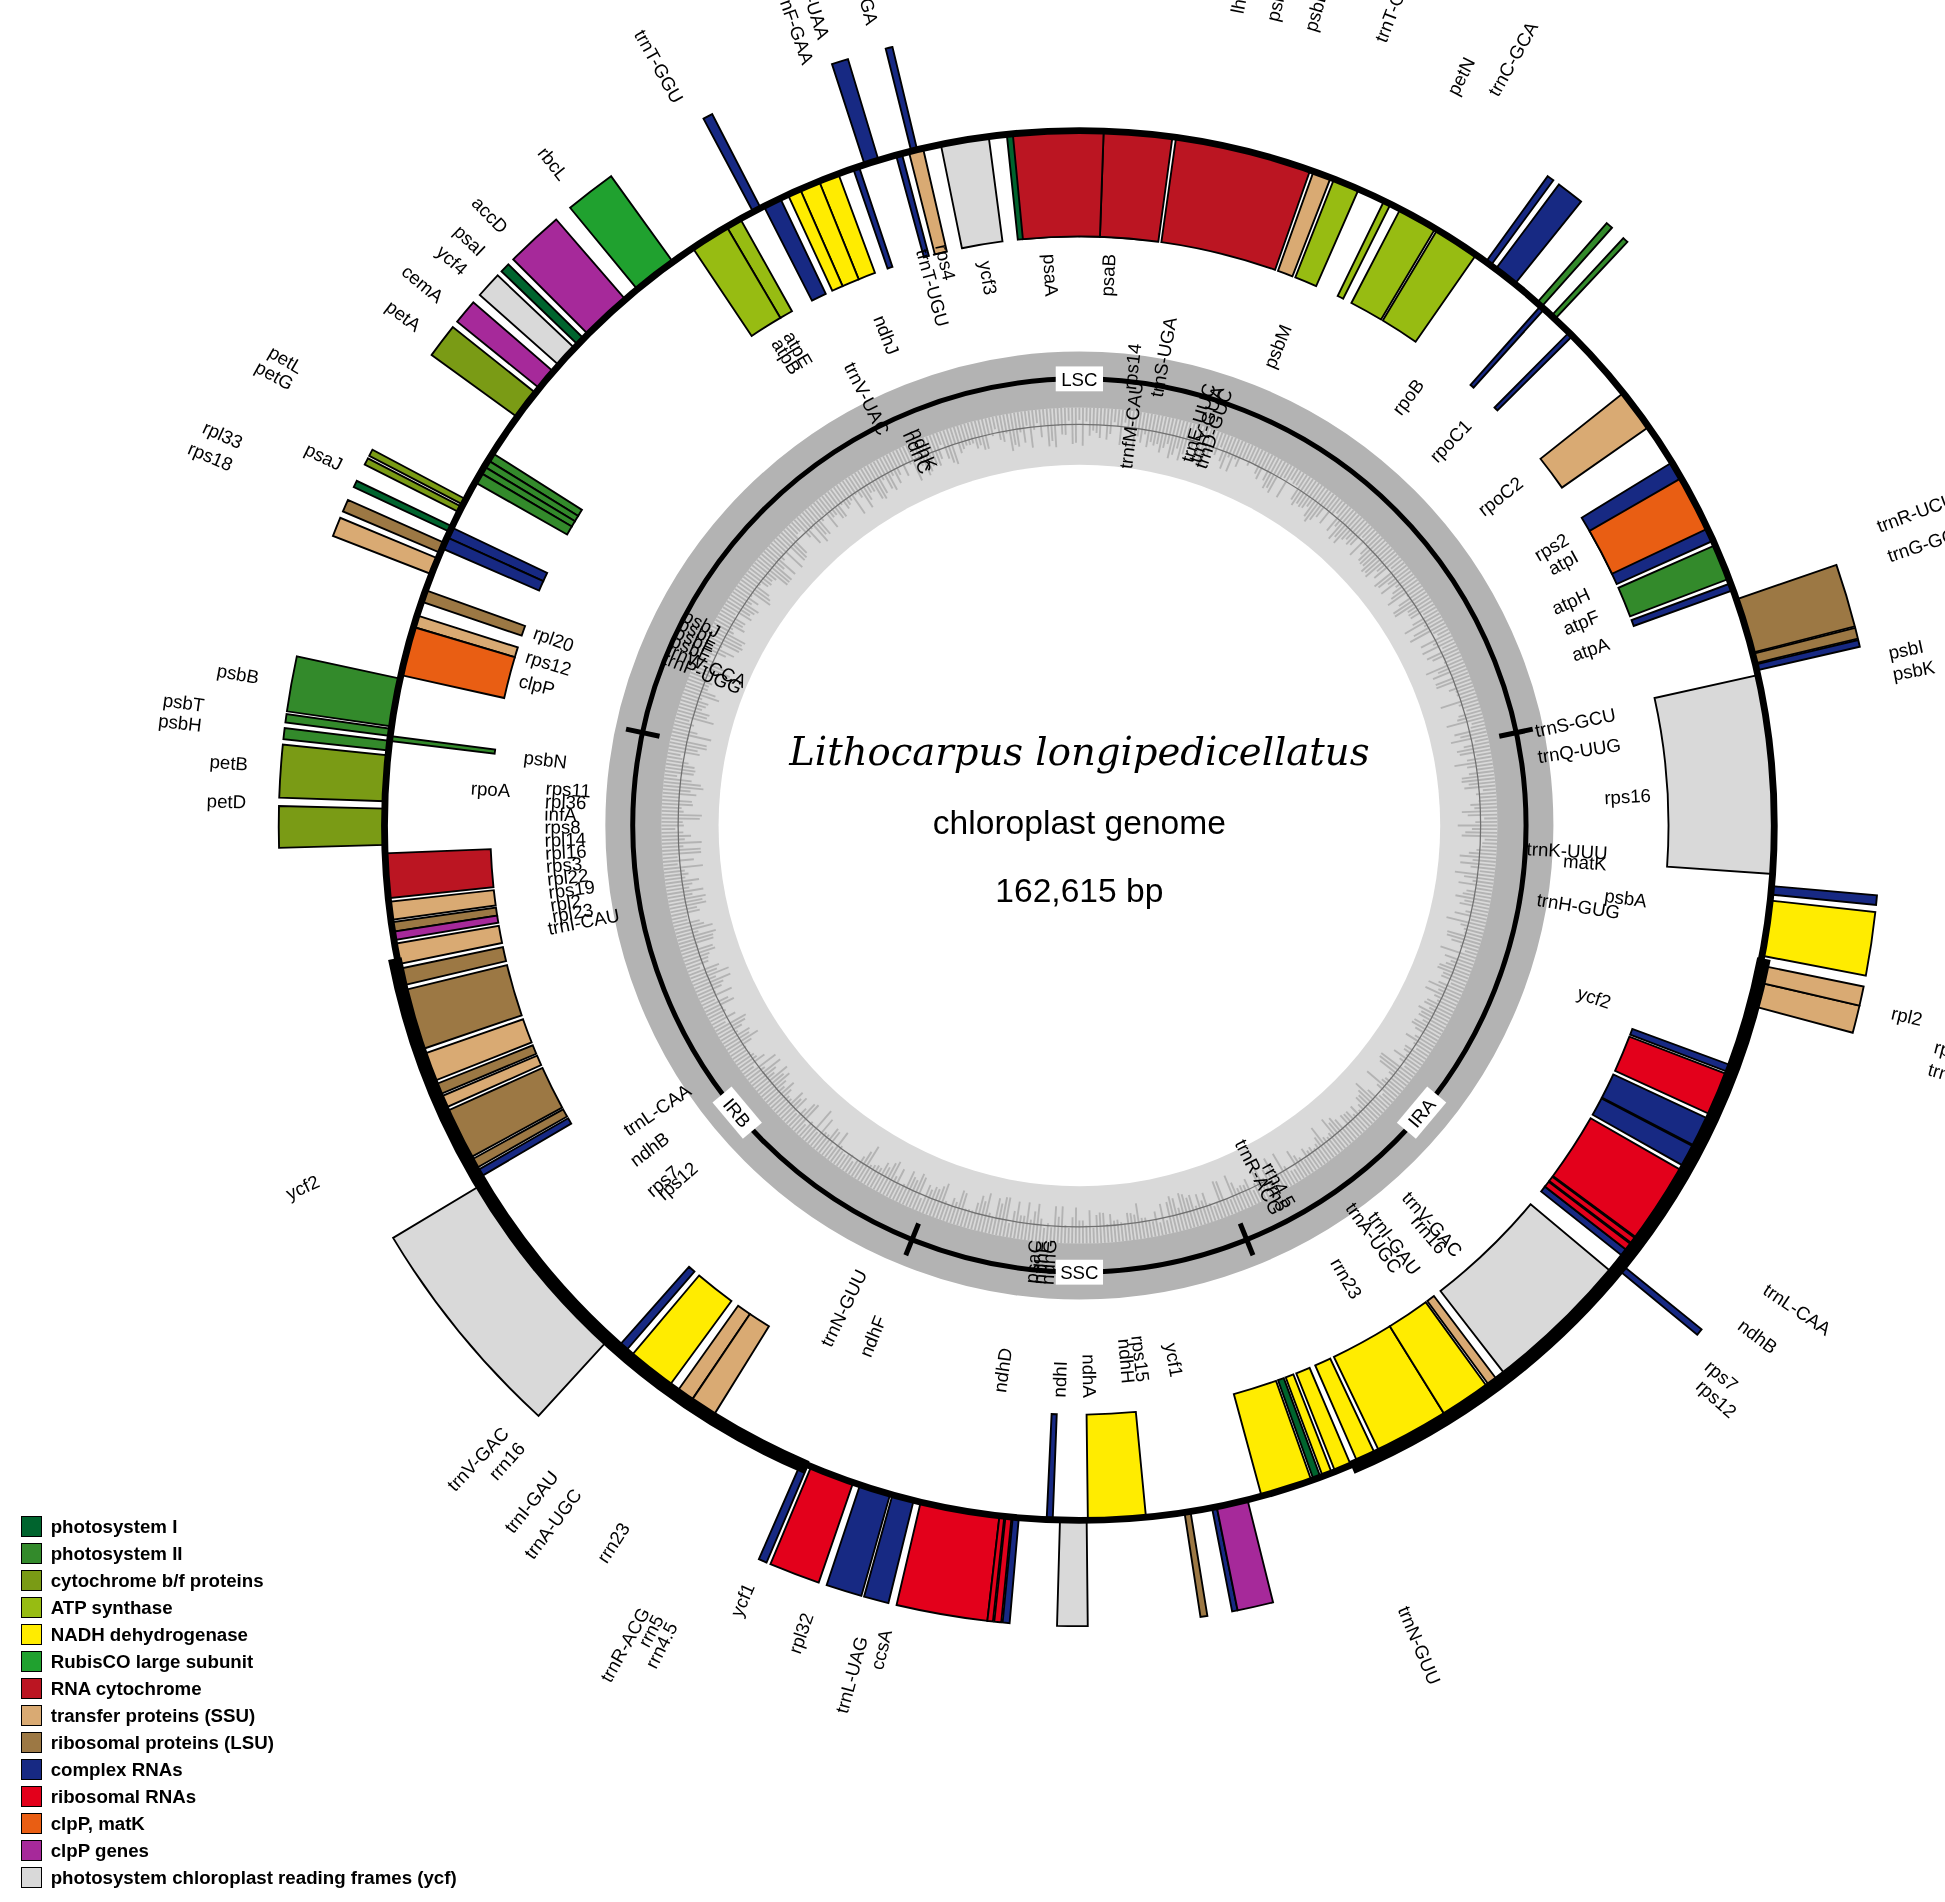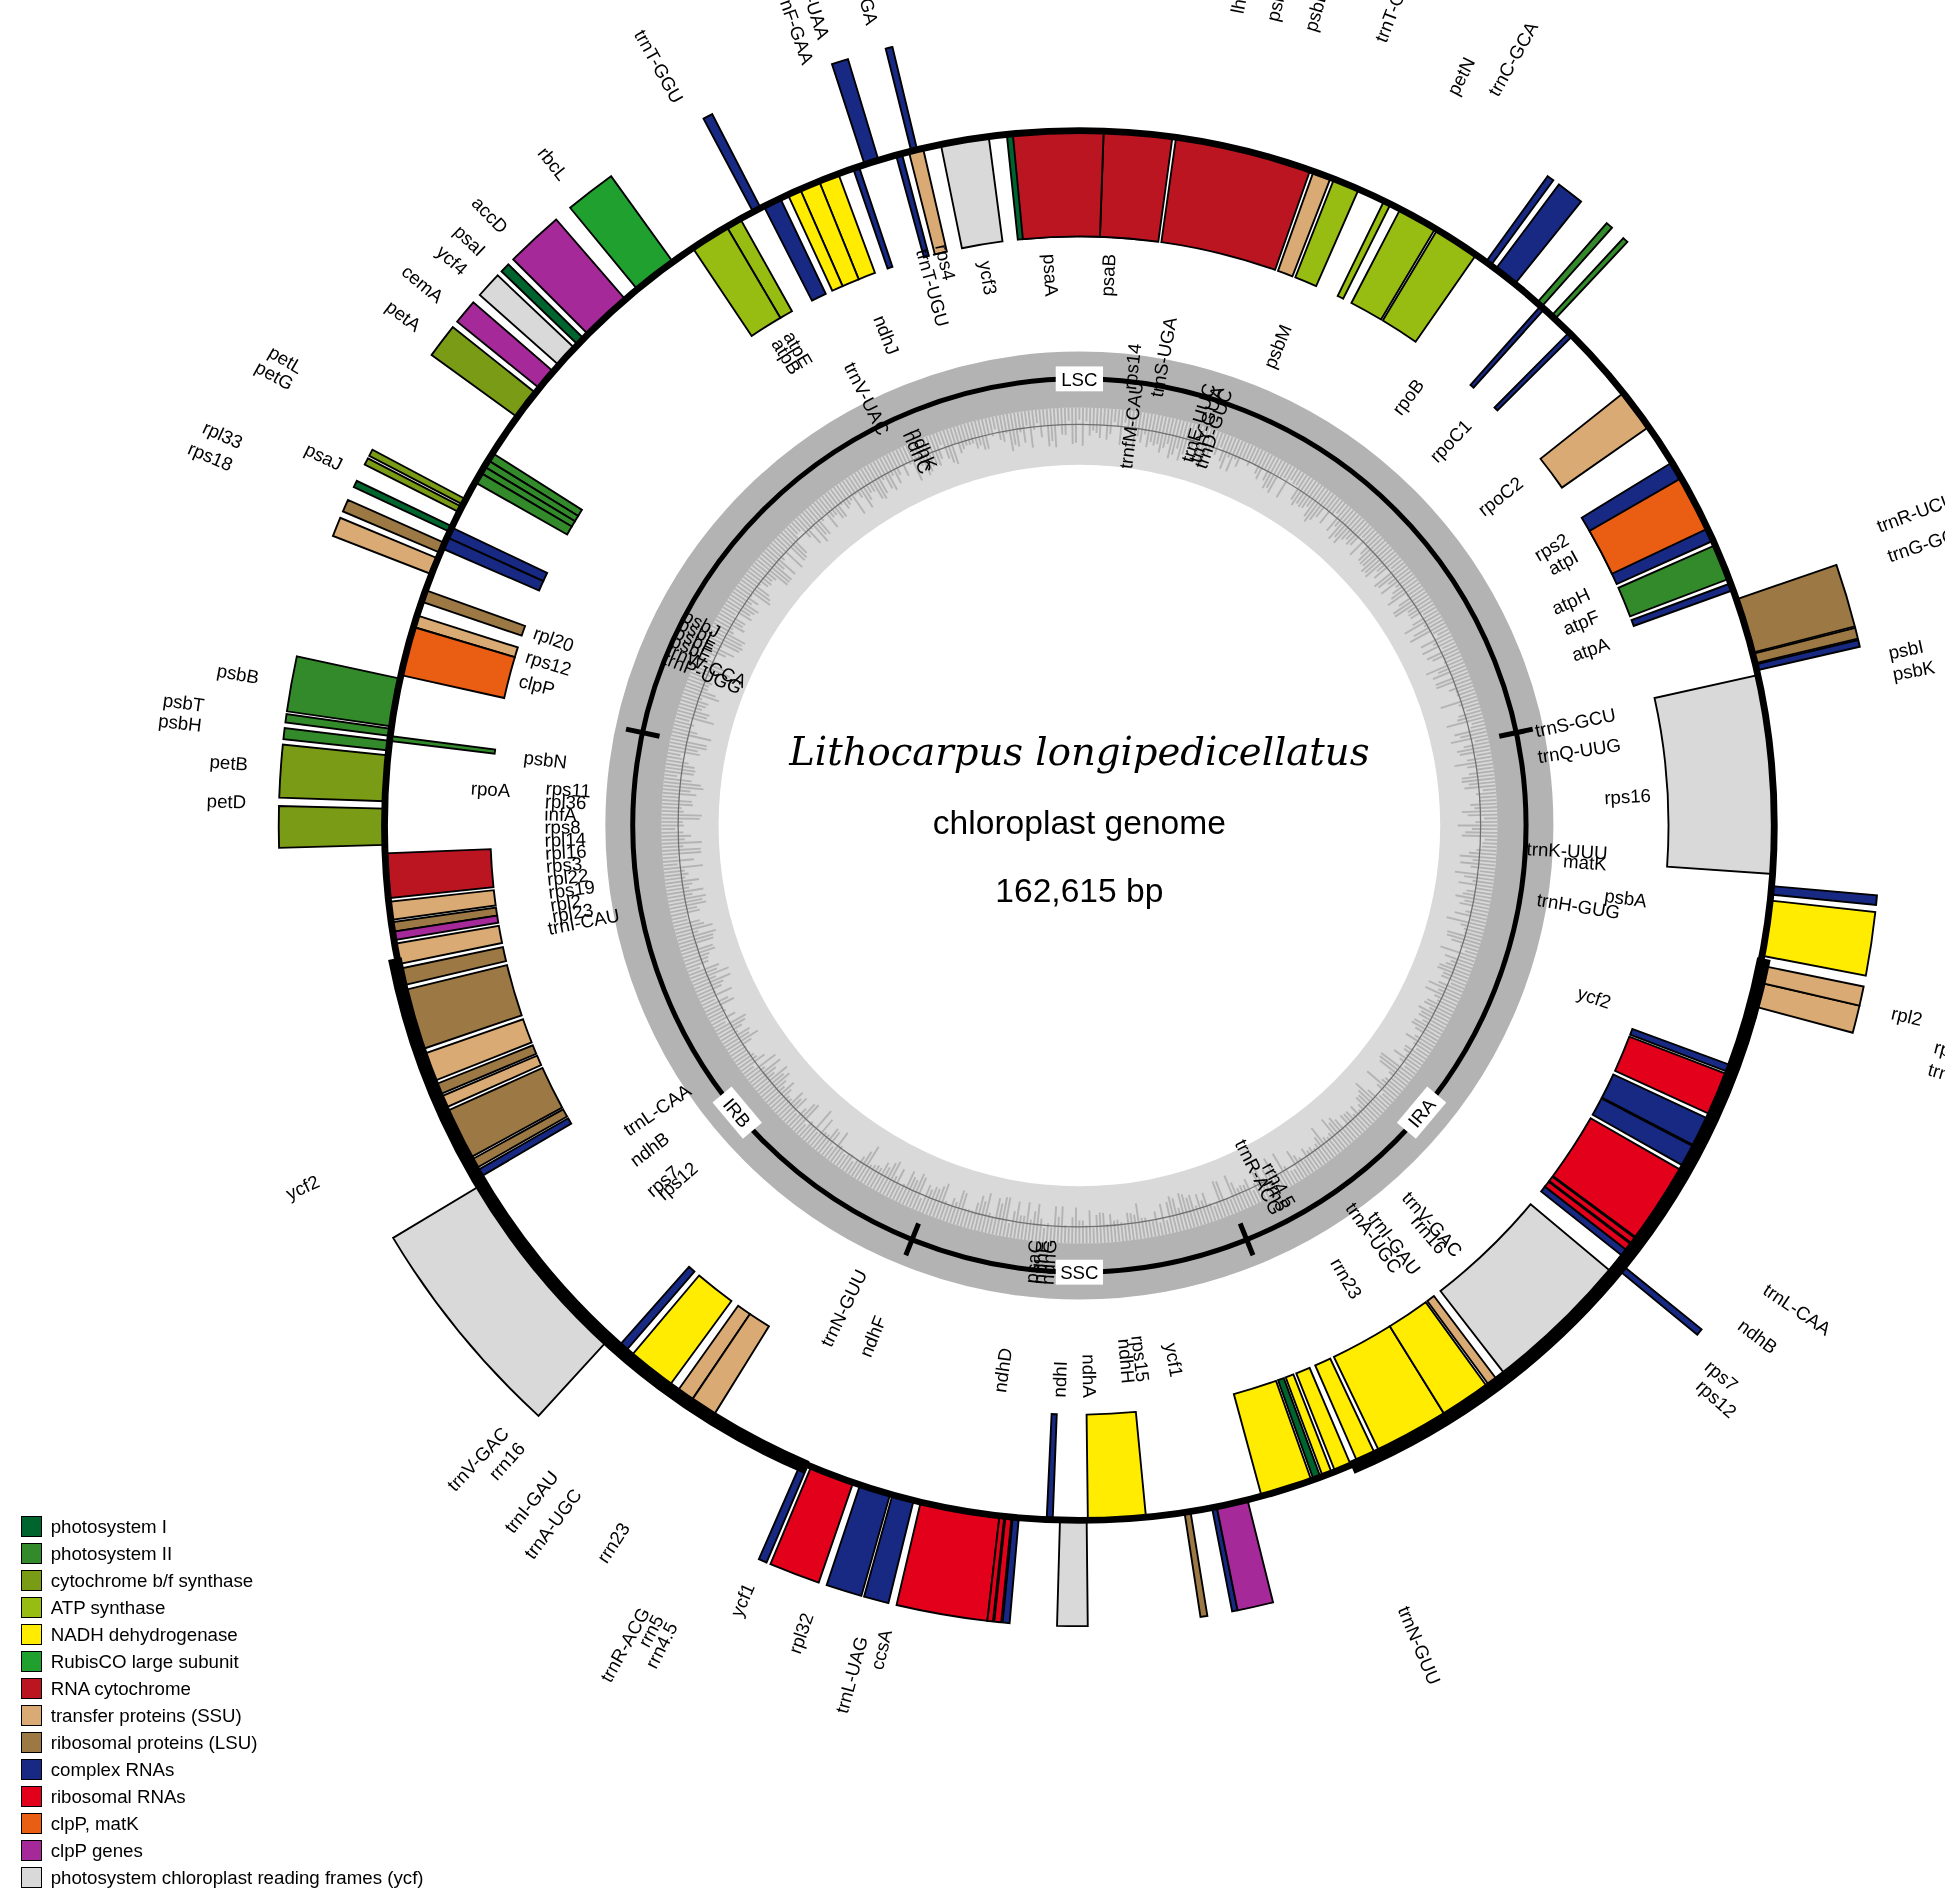--- a/index.html
+++ b/index.html
@@ -4,21 +4,21 @@
 <style>
   html, body { margin: 0; padding: 0; background: #ffffff; }
   body { width: 1946px; height: 1903px; position: relative; overflow: hidden;
          font-family: "Liberation Sans", "DejaVu Sans", sans-serif; }
   #map { position: absolute; left: 0; top: 0; }
   .gene-label { font-family: "Liberation Sans", sans-serif; font-size: 30px; fill: #000; }
   .region-label { font-family: "Liberation Sans", sans-serif; font-size: 30px; fill: #000; }
   .title-species { font-family: "DejaVu Serif", "Liberation Serif", serif; font-style: italic; font-size: 62px; fill: #000; }
   .title-line { font-family: "Liberation Sans", sans-serif; font-size: 54px; fill: #000; }
   .legend { position: absolute; left: 21px; top: 1513px; }
-  .legend-item { display: flex; align-items: center; height: 27px; }
+  .legend-item { display: flex; align-items: center; height: 27px; font-weight: bold; }
   .legend-swatch { width: 21px; height: 21px; border: 1.9px solid #000; box-sizing: border-box; margin-right: 8.7px; }
   .legend-label { font-size: 18.7px; color: #000; font-family: "Liberation Sans", sans-serif; }
 </style>
 </head>
 <body>
 
 <svg id="map" width="1946" height="1903" viewBox="0 0 3128 3059" xmlns="http://www.w3.org/2000/svg">
   <g id="inner-gc">
       <circle cx="1735" cy="1327" r="690" fill="#d9d9d9"></circle>
       <circle cx="1735" cy="1327" r="717" fill="none" stroke="#b3b3b3" stroke-width="90"></circle>
@@ -1040,21 +1040,21 @@
     <div class="legend-item">
       <span class="legend-swatch" style="background: rgb(0, 100, 46);"></span>
       <span class="legend-label">photosystem I</span>
     </div>
     <div class="legend-item">
       <span class="legend-swatch" style="background: rgb(51, 138, 43);"></span>
       <span class="legend-label">photosystem II</span>
     </div>
     <div class="legend-item">
       <span class="legend-swatch" style="background: rgb(122, 155, 21);"></span>
-      <span class="legend-label">cytochrome b/f synthase</span>
+      <span class="legend-label">cytochrome b/f proteins</span>
     </div>
     <div class="legend-item">
       <span class="legend-swatch" style="background: rgb(151, 188, 18);"></span>
       <span class="legend-label">ATP synthase</span>
     </div>
     <div class="legend-item">
       <span class="legend-swatch" style="background: rgb(255, 236, 0);"></span>
       <span class="legend-label">NADH dehydrogenase</span>
     </div>
     <div class="legend-item">

